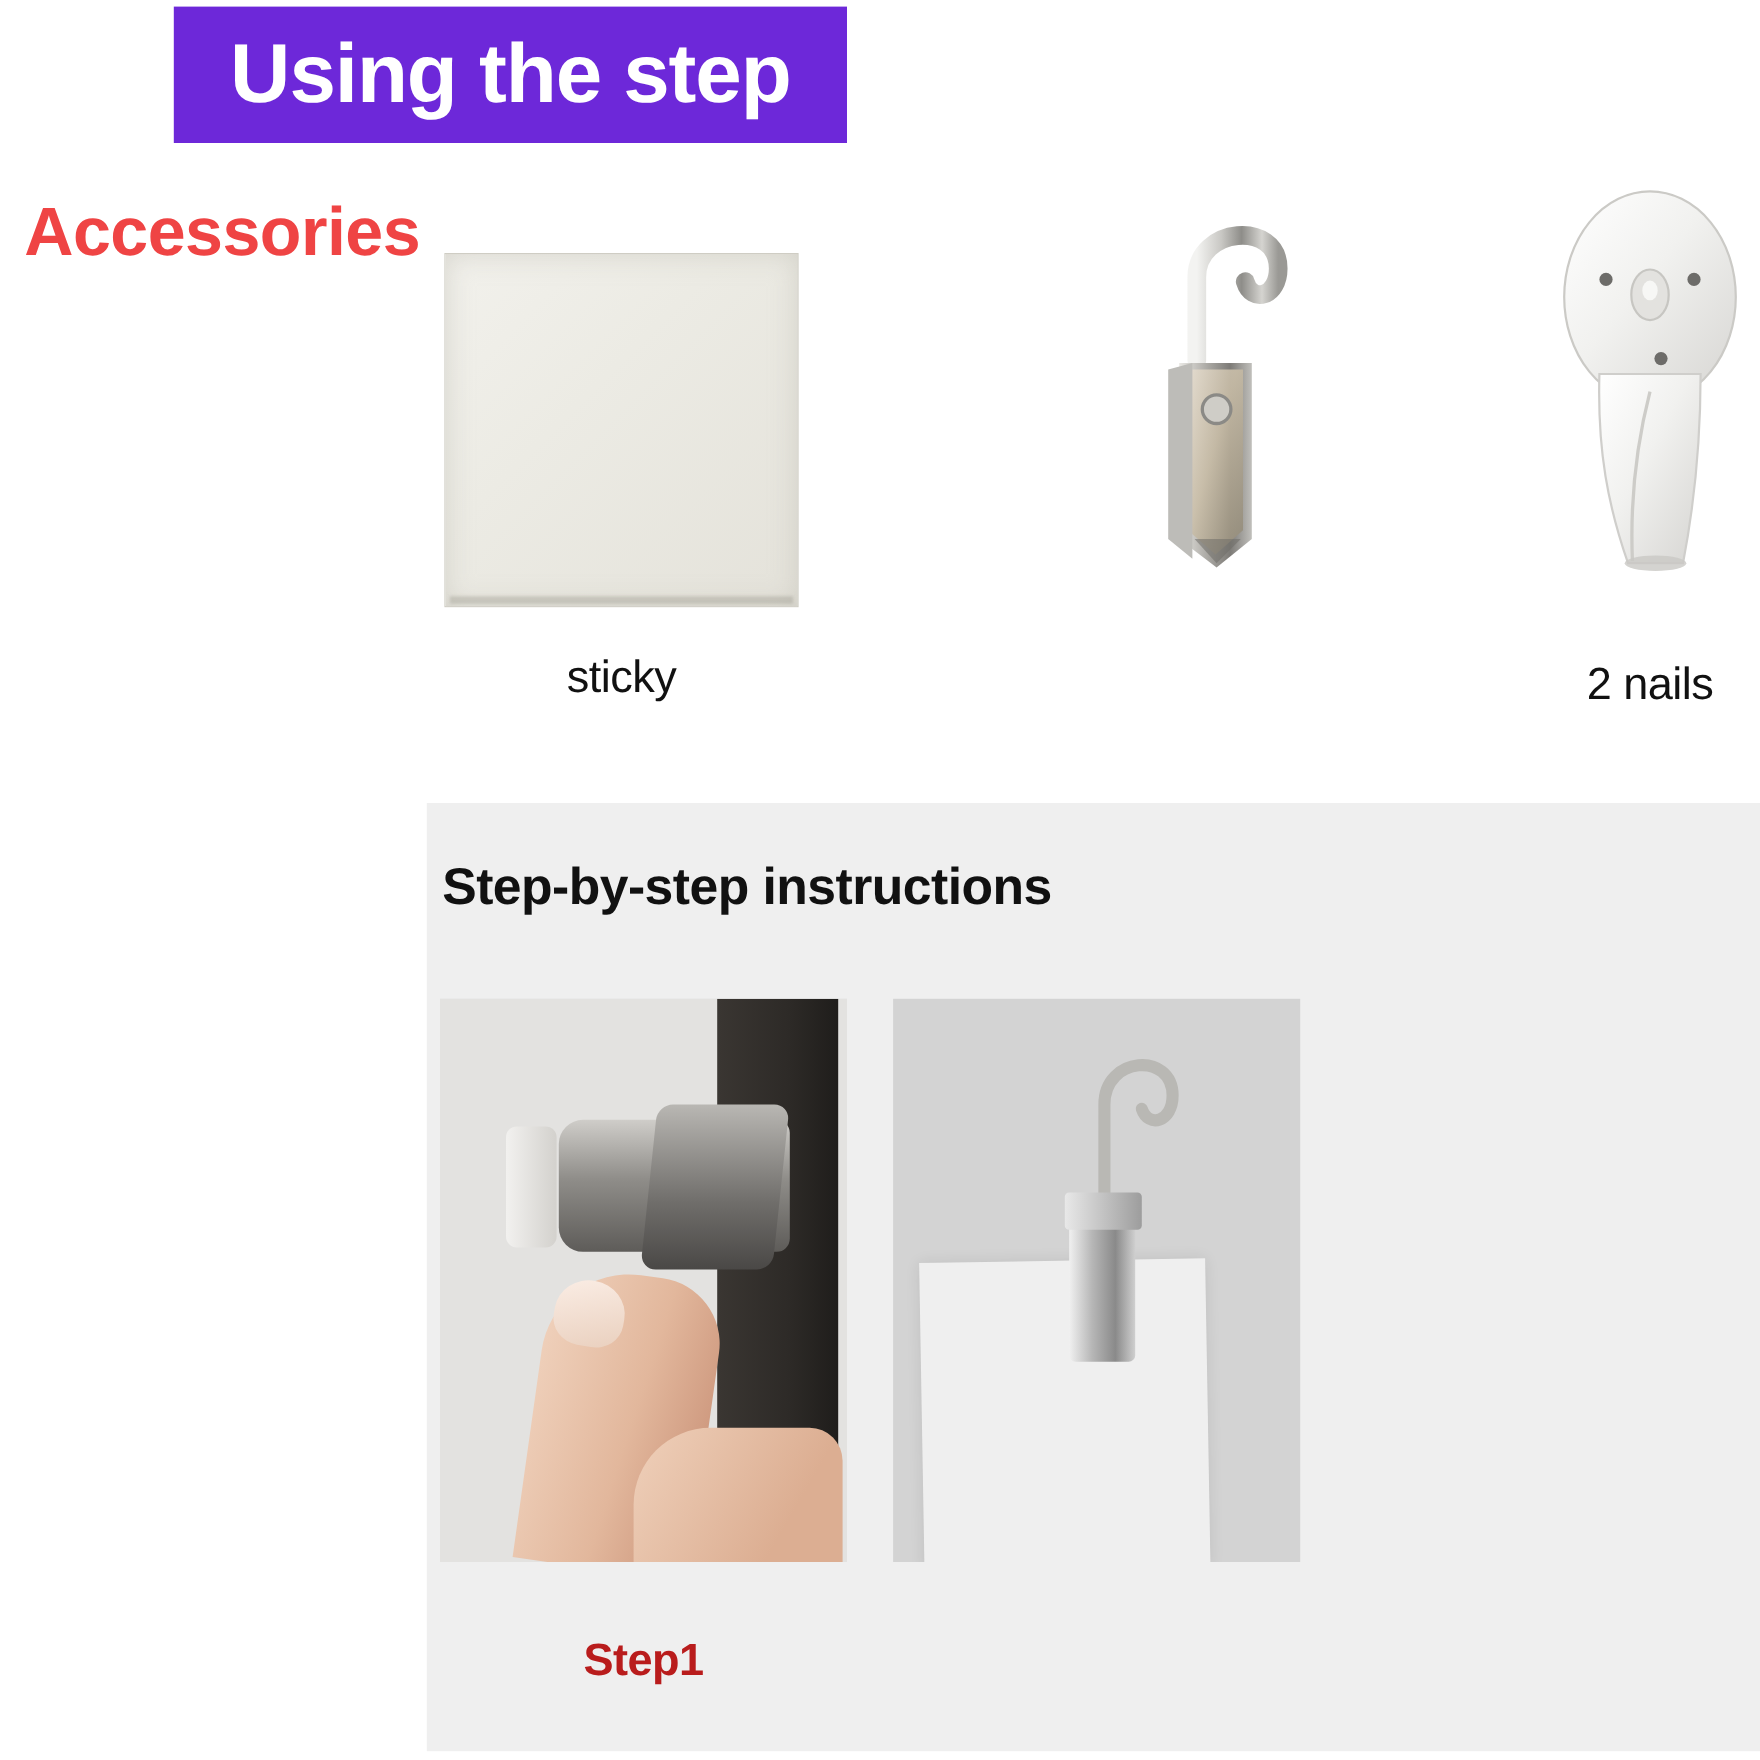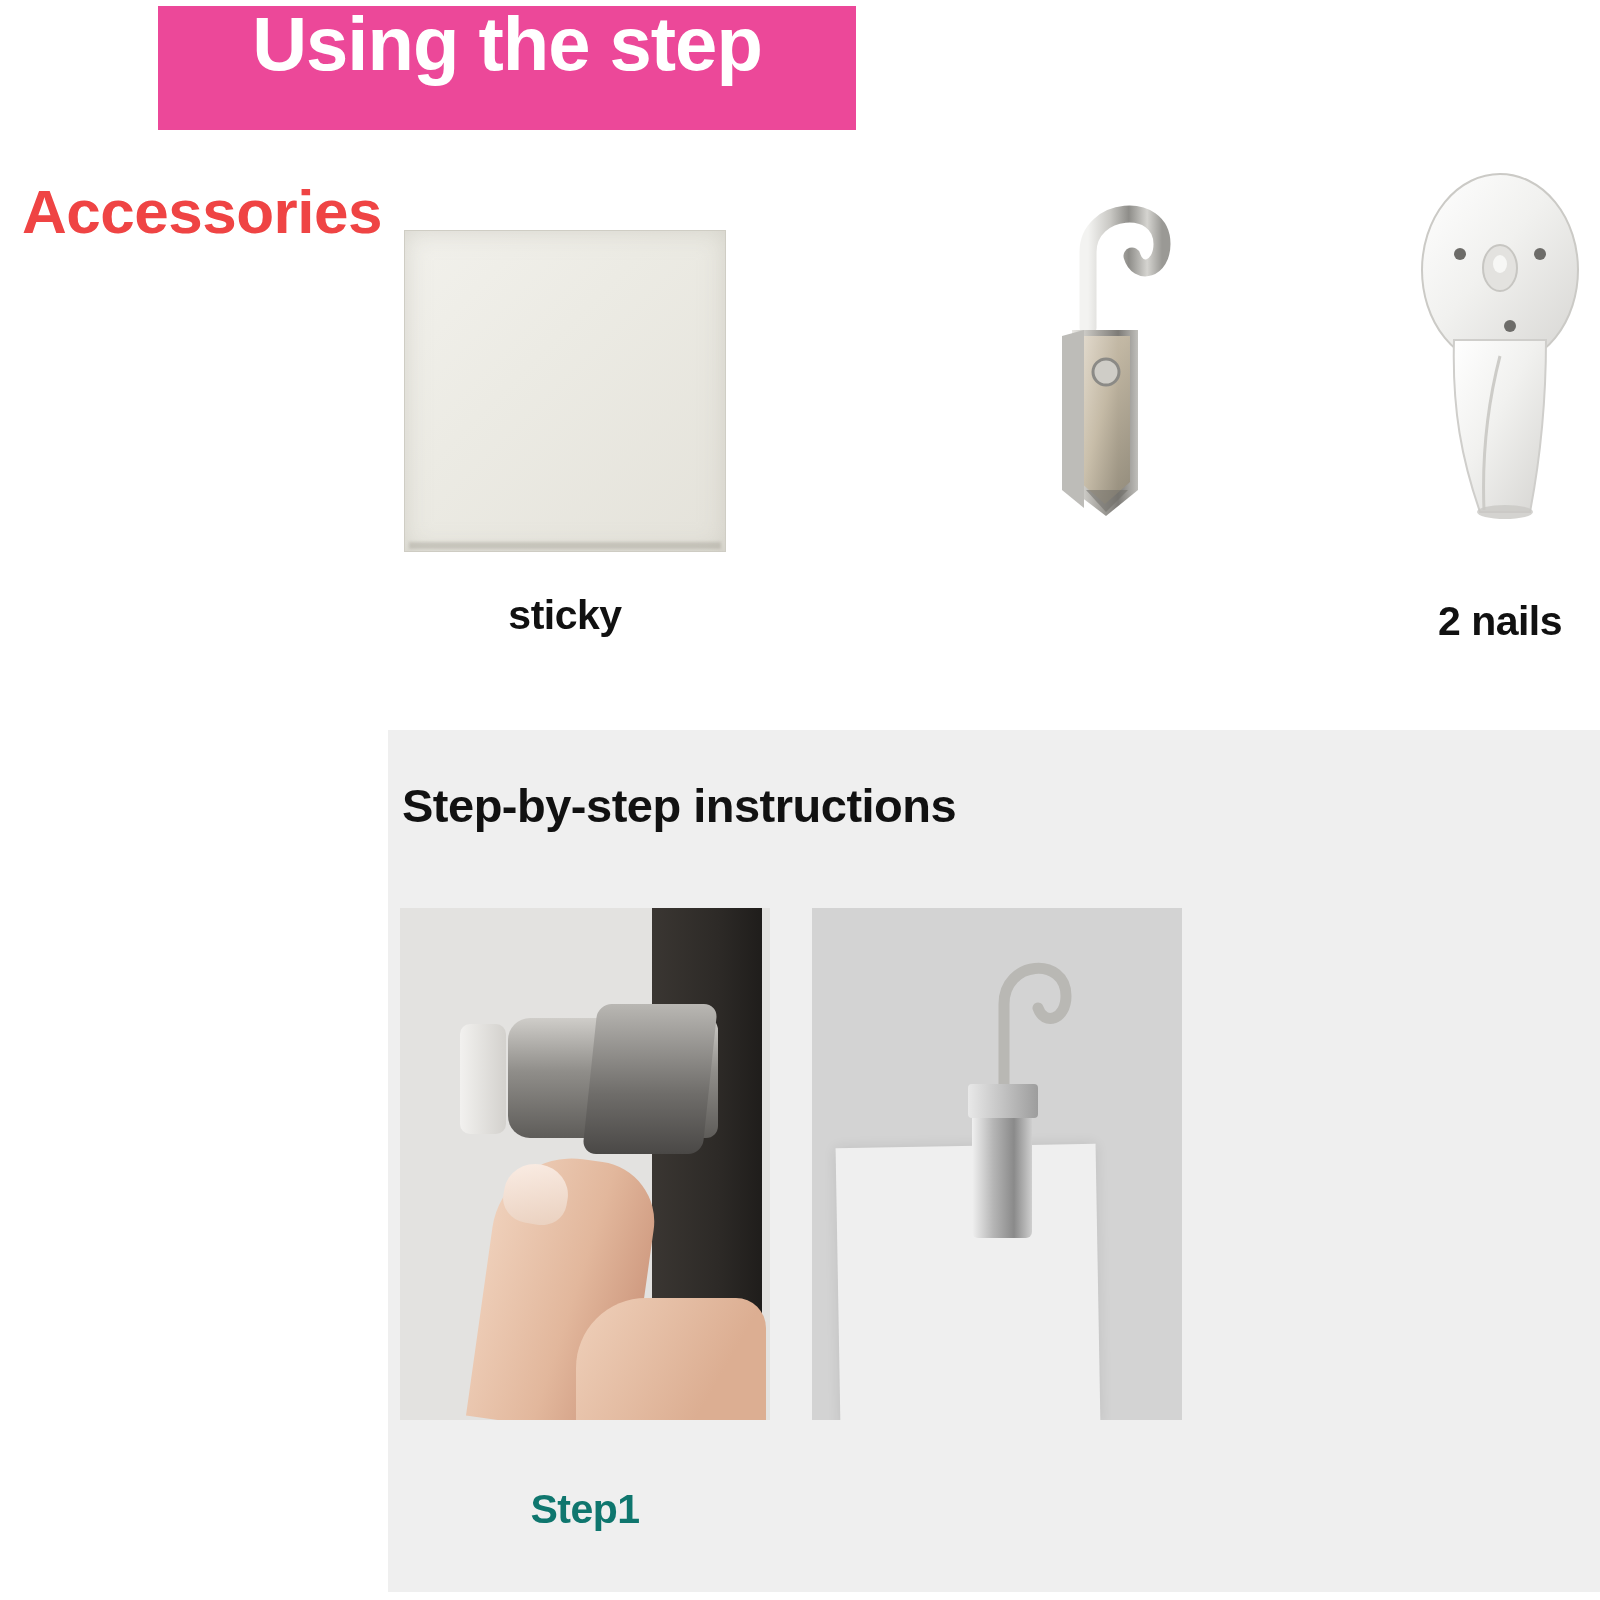--- a/index.html
+++ b/index.html
@@ -13,25 +13,25 @@
     position: relative;
     font-family: "Liberation Sans", sans-serif;
     overflow: hidden;
   }
 
   
   .title-banner {
     position: absolute;
     left: 158px;
     top: 6px;
-    width: 698px;
+    width: 612px;
     height: 124px;
-    background: #ec4899;
+    background: #6d28d9;
     display: flex;
-    align-items: flex-start;
+    align-items: center;
     justify-content: center;
   }
   .title-banner .title-text {
     color: #ffffff;
     font-size: 76px;
     font-weight: bold;
     letter-spacing: -1px;
     line-height: 1;
     white-space: nowrap;
   }
@@ -54,21 +54,21 @@
     width: 1270px;
     height: 530px;
   }
 
   .acc-item {
     position: absolute;
     text-align: center;
   }
   .acc-caption {
     font-size: 41px;
-    font-weight: bold;
+    font-weight: normal;
     color: #111111;
     letter-spacing: -0.5px;
     white-space: nowrap;
   }
 
   
   .acc-sticky { left: 35px; top: 80px; width: 460px; }
   .sticky-pad {
     width: 320px;
     height: 320px;
@@ -144,21 +144,21 @@
     position: relative;
     overflow: hidden;
   }
   .step-caption {
     position: absolute;
     top: 578px;
     width: 370px;
     text-align: center;
     font-size: 41px;
     font-weight: bold;
-    color: #0f766e;
+    color: #b91c1c;
     letter-spacing: -0.5px;
   }
 
   
   .s1-bg { position:absolute; inset:0; background:#e3e2e0; }
   .s1-dark {
     position: absolute; right: 8px; top: 0; width: 110px; height: 100%;
     background: linear-gradient(90deg,#3a3632 0%, #2d2a27 60%, #1f1d1b 100%);
   }
   .s1-hook {

